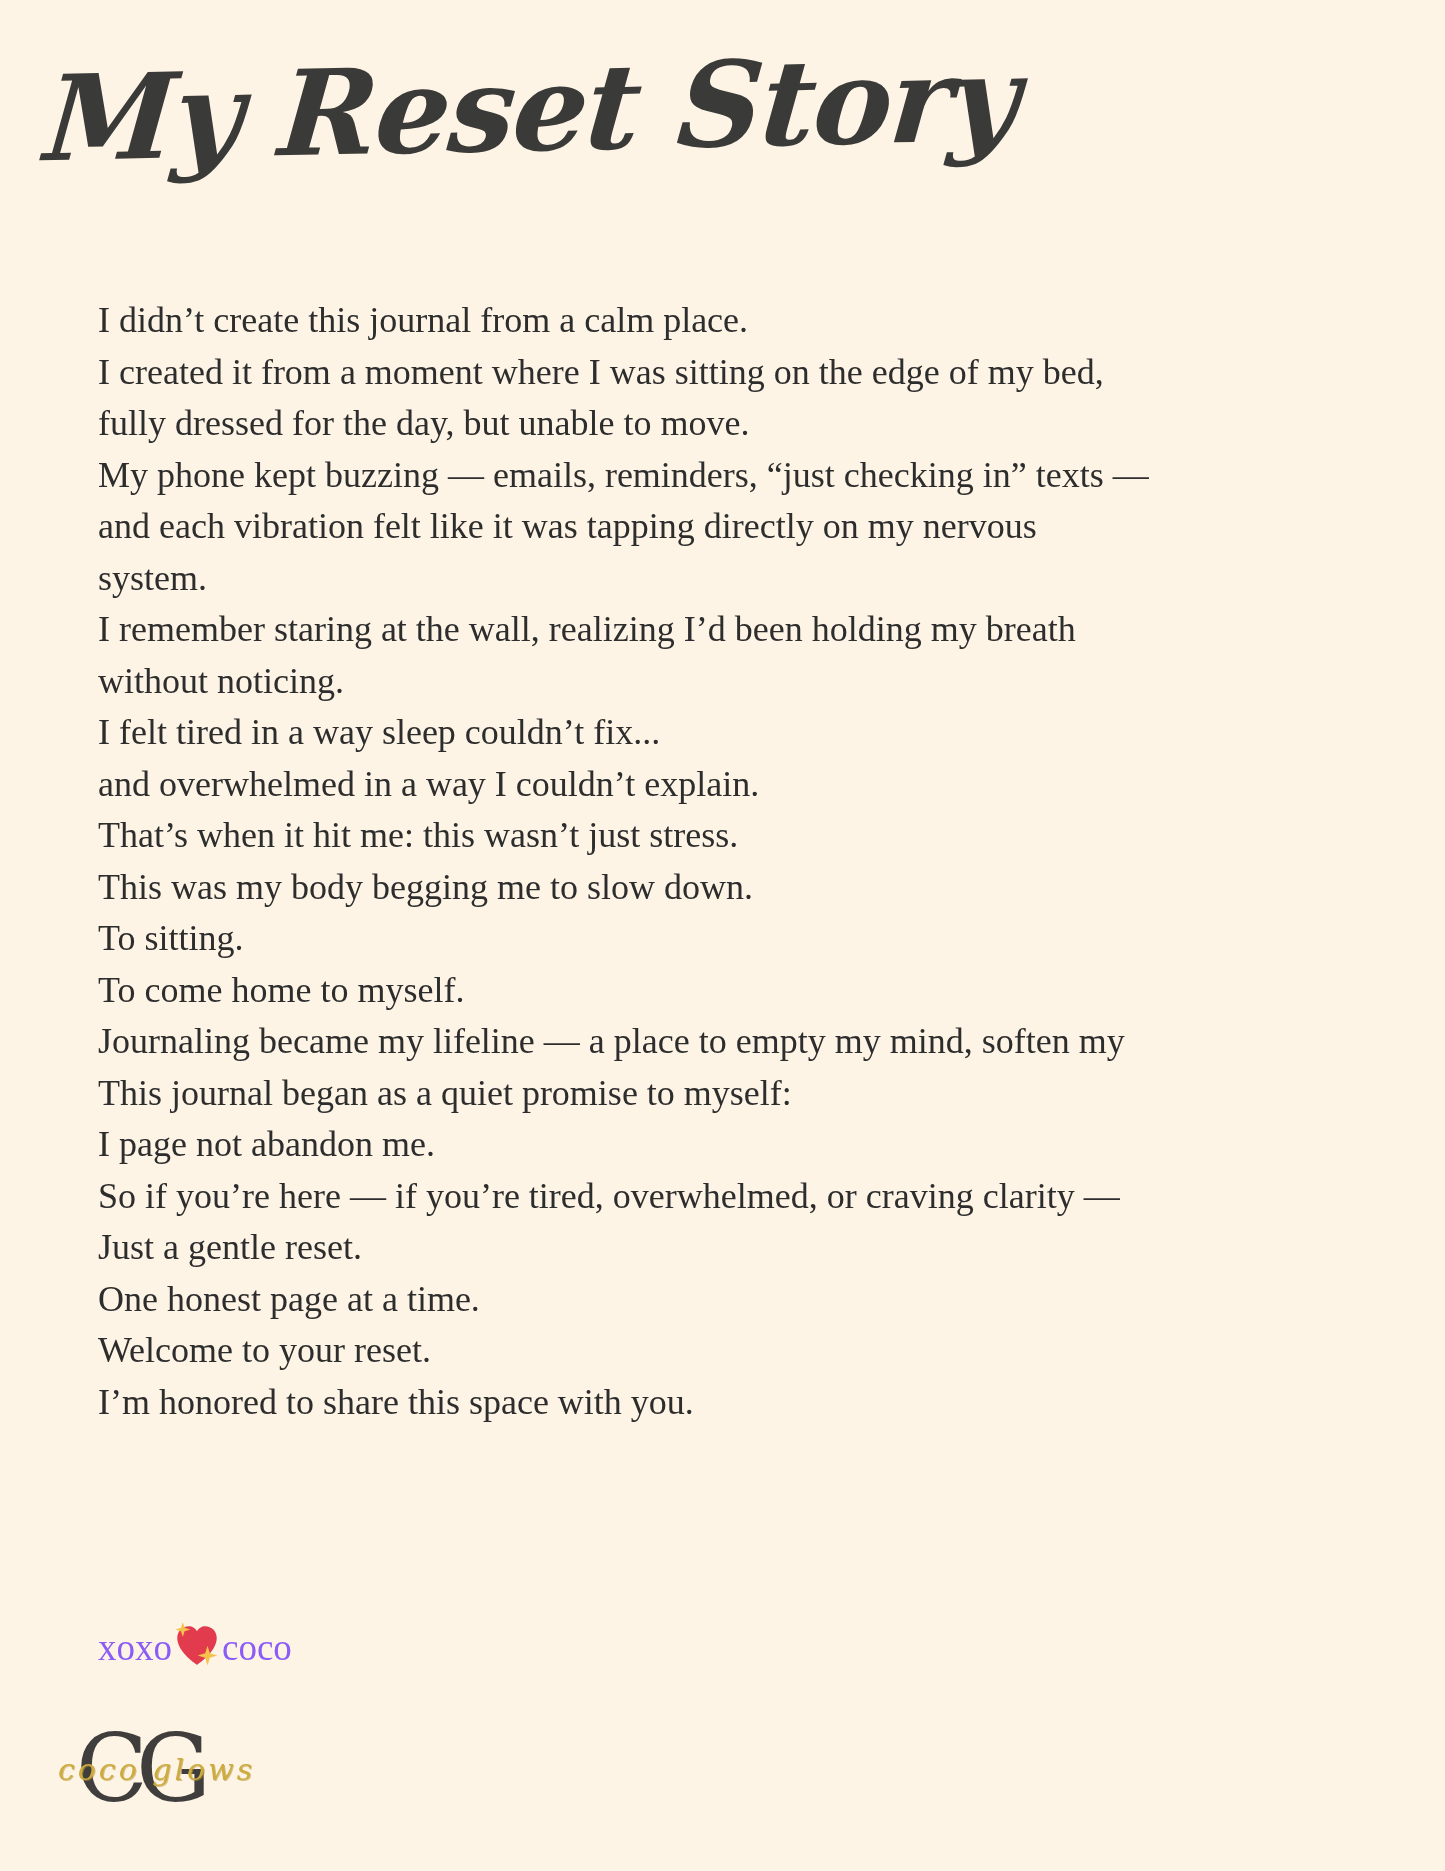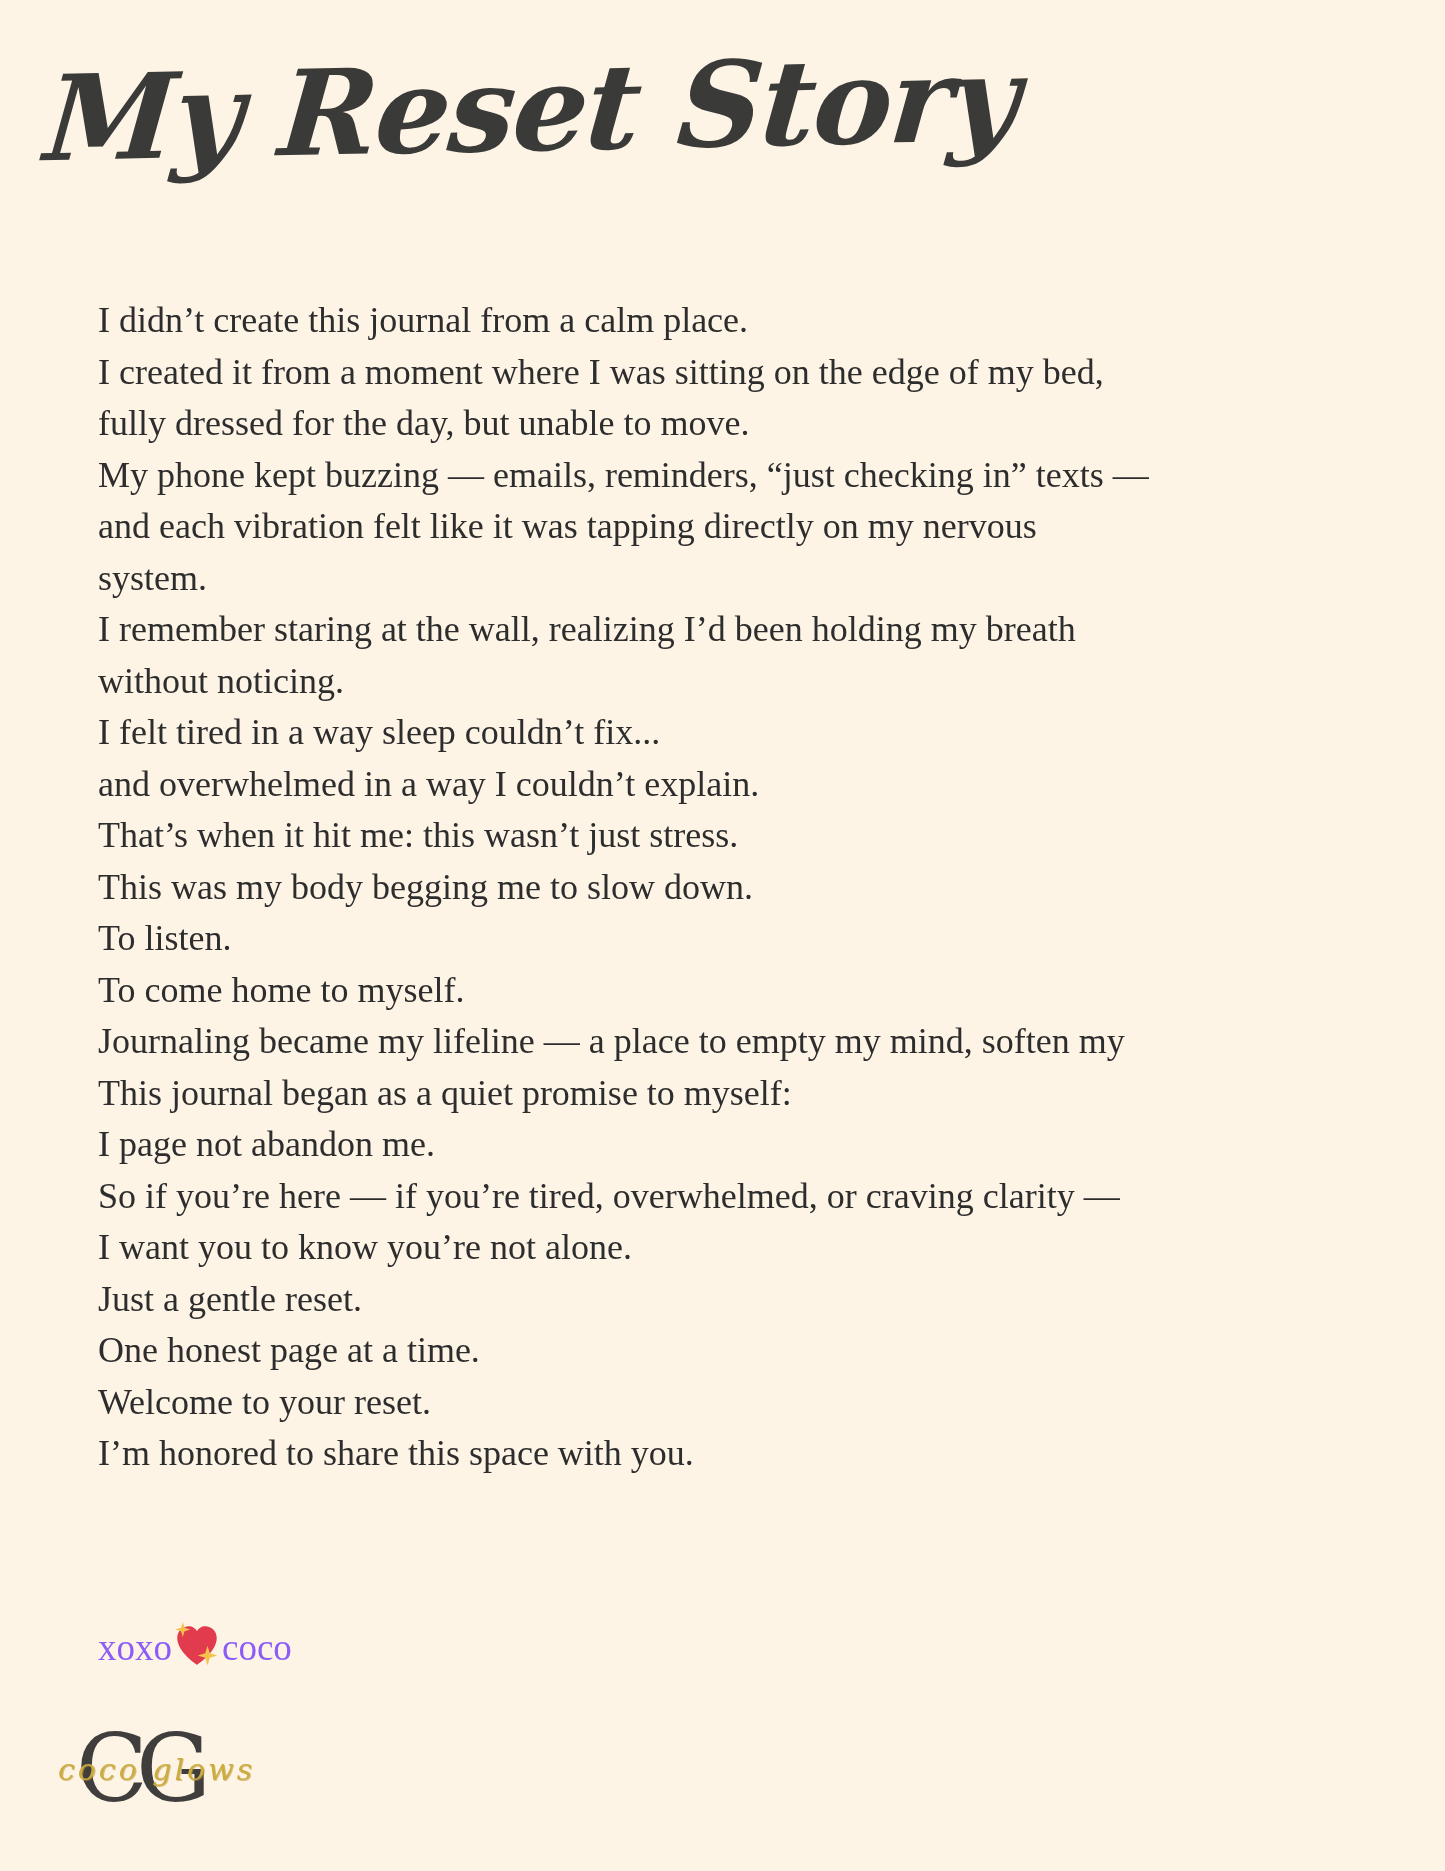--- a/index.html
+++ b/index.html
@@ -113,34 +113,33 @@
       <div class="line">without noticing.</div>
 
       <div class="line">I felt tired in a way sleep couldn’t fix...</div>
 
       <div class="line">and overwhelmed in a way I couldn’t explain.</div>
 
       <div class="line">That’s when it hit me: this wasn’t just stress.</div>
 
       <div class="line">This was my body begging me to slow down.</div>
 
-      <div class="line">To listen.</div>
+      <div class="line">To sitting.</div>
 
       <div class="line">To come home to myself.</div>
 
       <div class="line">Journaling became my lifeline — a place to empty my mind, soften my</div>
 
 
       <div class="line">This journal began as a quiet promise to myself:</div>
 
       <div class="line">I page not abandon me.</div>
 
       <div class="line">So if you’re here — if you’re tired, overwhelmed, or craving clarity —</div>
 
-      <div class="line">I want you to know you’re not alone.</div>
 
 
       <div class="line">Just a gentle reset.</div>
 
       <div class="line">One honest page at a time.</div>
 
       <div class="line">Welcome to your reset.</div>
 
       <div class="line">I’m honored to share this space with you.</div>
     </div>

